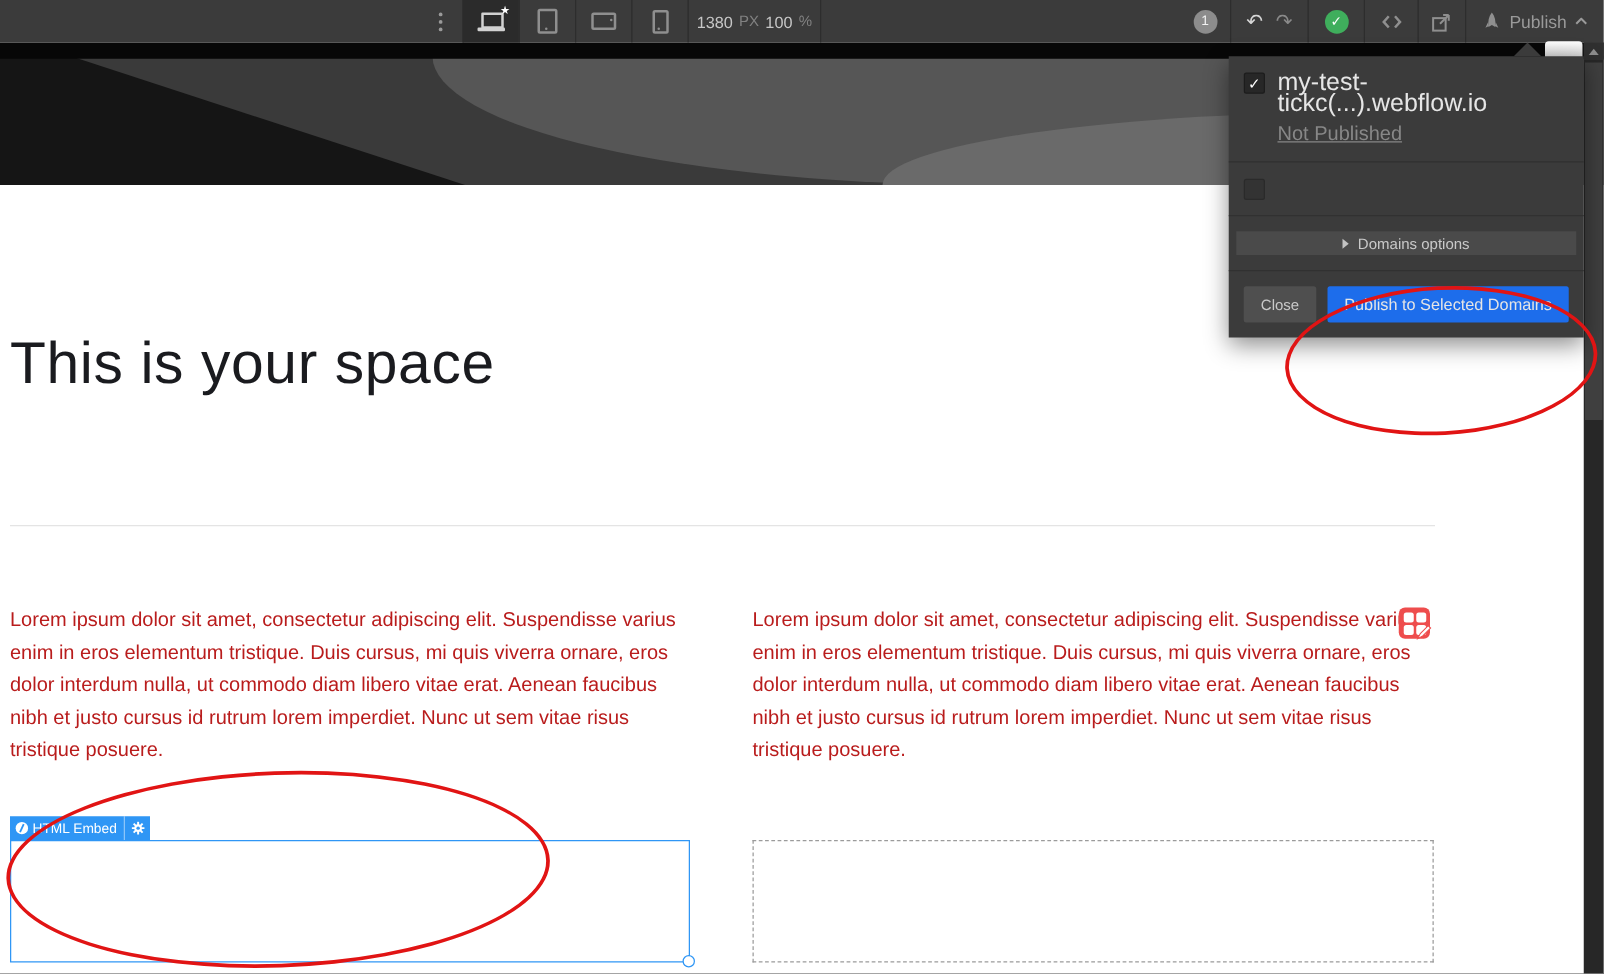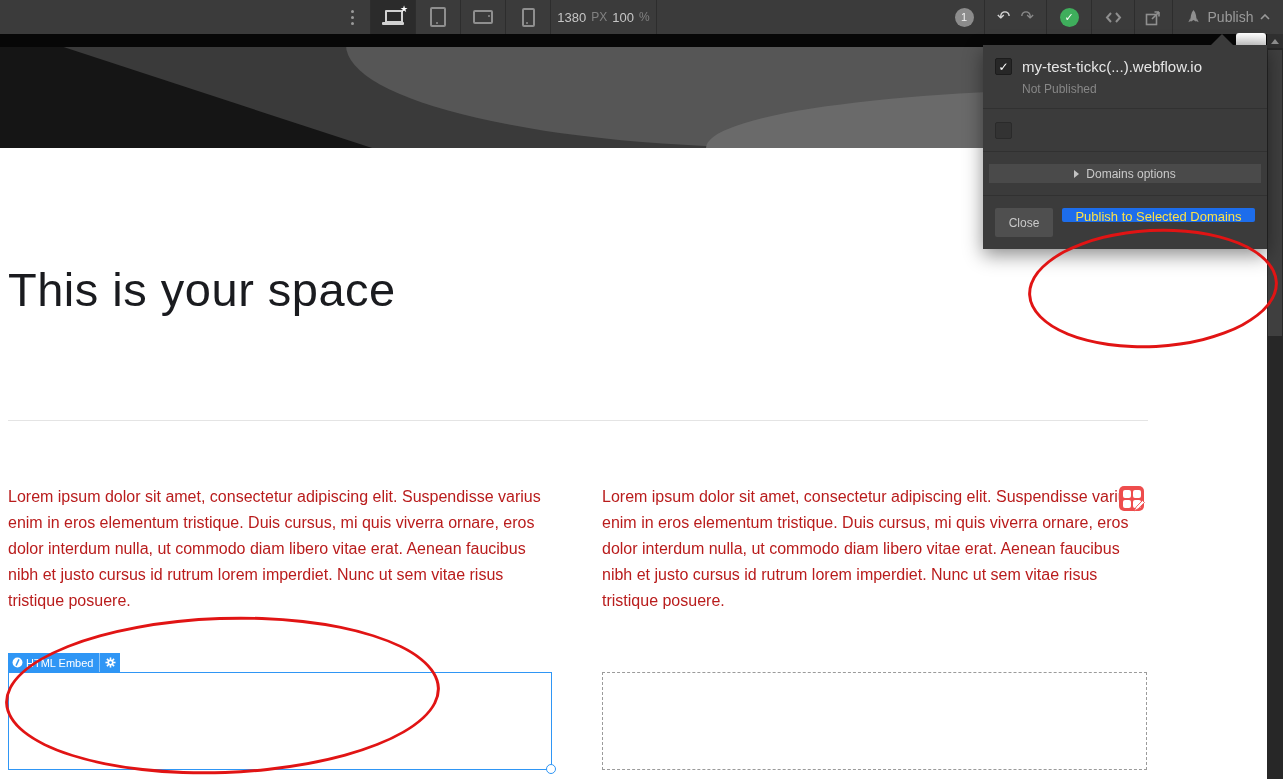--- a/index.html
+++ b/index.html
@@ -98,32 +98,32 @@
   .panel .pointer{position:absolute;left:228px;top:-11px;width:0;height:0;
                   border-left:11px solid transparent;border-right:11px solid transparent;
                   border-bottom:11px solid #3b3b3b;}
   .panel-header{padding:9px 12px 8px;font-size:11px;letter-spacing:.3px;color:#989898;
                 border-bottom:1px solid #313131;}
   .dest-row{padding:13px 12px 12px;border-bottom:1px solid #313131;display:flex;align-items:flex-start;cursor:pointer;}
   .cbx{width:17px;height:17px;border-radius:2px;background:#272727;border:1px solid #1c1c1c;
        box-sizing:border-box;margin-right:10px;flex:none;display:flex;align-items:center;justify-content:center;
        color:#fff;font-size:12px;font-family:"DejaVu Sans",sans-serif;}
   .cbx.unchecked{background:#333;border-color:#2a2a2a;color:transparent;}
-  .dest-main{font-size:15px;color:#e6e6e6;line-height:17px;}
-  .dest-sub{font-size:12px;color:#878787;margin-top:7px;}
+  .dest-main{font-size:20px;color:#e6e6e6;line-height:17px;}
+  .dest-sub{font-size:16px;color:#878787;margin-top:7px;text-decoration:underline;}
   .dest-sub .lnk{text-decoration:underline;cursor:pointer;}
   .adv-wrap{padding:12px 6px;border-bottom:1px solid #313131;}
   .adv-bar{height:19px;background:#4a4a4a;display:flex;align-items:center;justify-content:center;
            gap:7px;font-size:12px;color:#c9c9c9;cursor:pointer;}
   .adv-tri{width:0;height:0;border-top:4px solid transparent;border-bottom:4px solid transparent;
            border-left:5px solid #c2c2c2;}
   .panel-footer{padding:12px;display:flex;gap:9px;}
   .btn-close{flex:none;width:58px;height:29px;background:#4f4f4f;border:none;border-radius:2px;
              color:#c9c9c9;font-size:12px;font-family:inherit;cursor:pointer;}
-  .btn-publish{flex:1;height:14px;background:#1d6deb;border:none;border-radius:2px;color:#fde047;
+  .btn-publish{flex:1;height:29px;background:#1d6deb;border:none;border-radius:2px;color:#e5e5e5;
                font-size:13px;font-family:inherit;cursor:pointer;}
 
   
   .ellipse{position:absolute;border:3px solid #e11414;border-radius:50%;z-index:60;pointer-events:none;}
   .e1{left:1028px;top:229px;width:244px;height:113px;transform:rotate(-3deg);}
   .e2{left:5px;top:617px;width:429px;height:151px;transform:rotate(-2deg);}
 
   
   .scrollbar{position:absolute;left:1267px;top:34px;width:16px;height:745px;background:#272727;z-index:20;}
   .sb-up{height:14px;background:#303030;display:flex;align-items:center;justify-content:center;cursor:pointer;}

